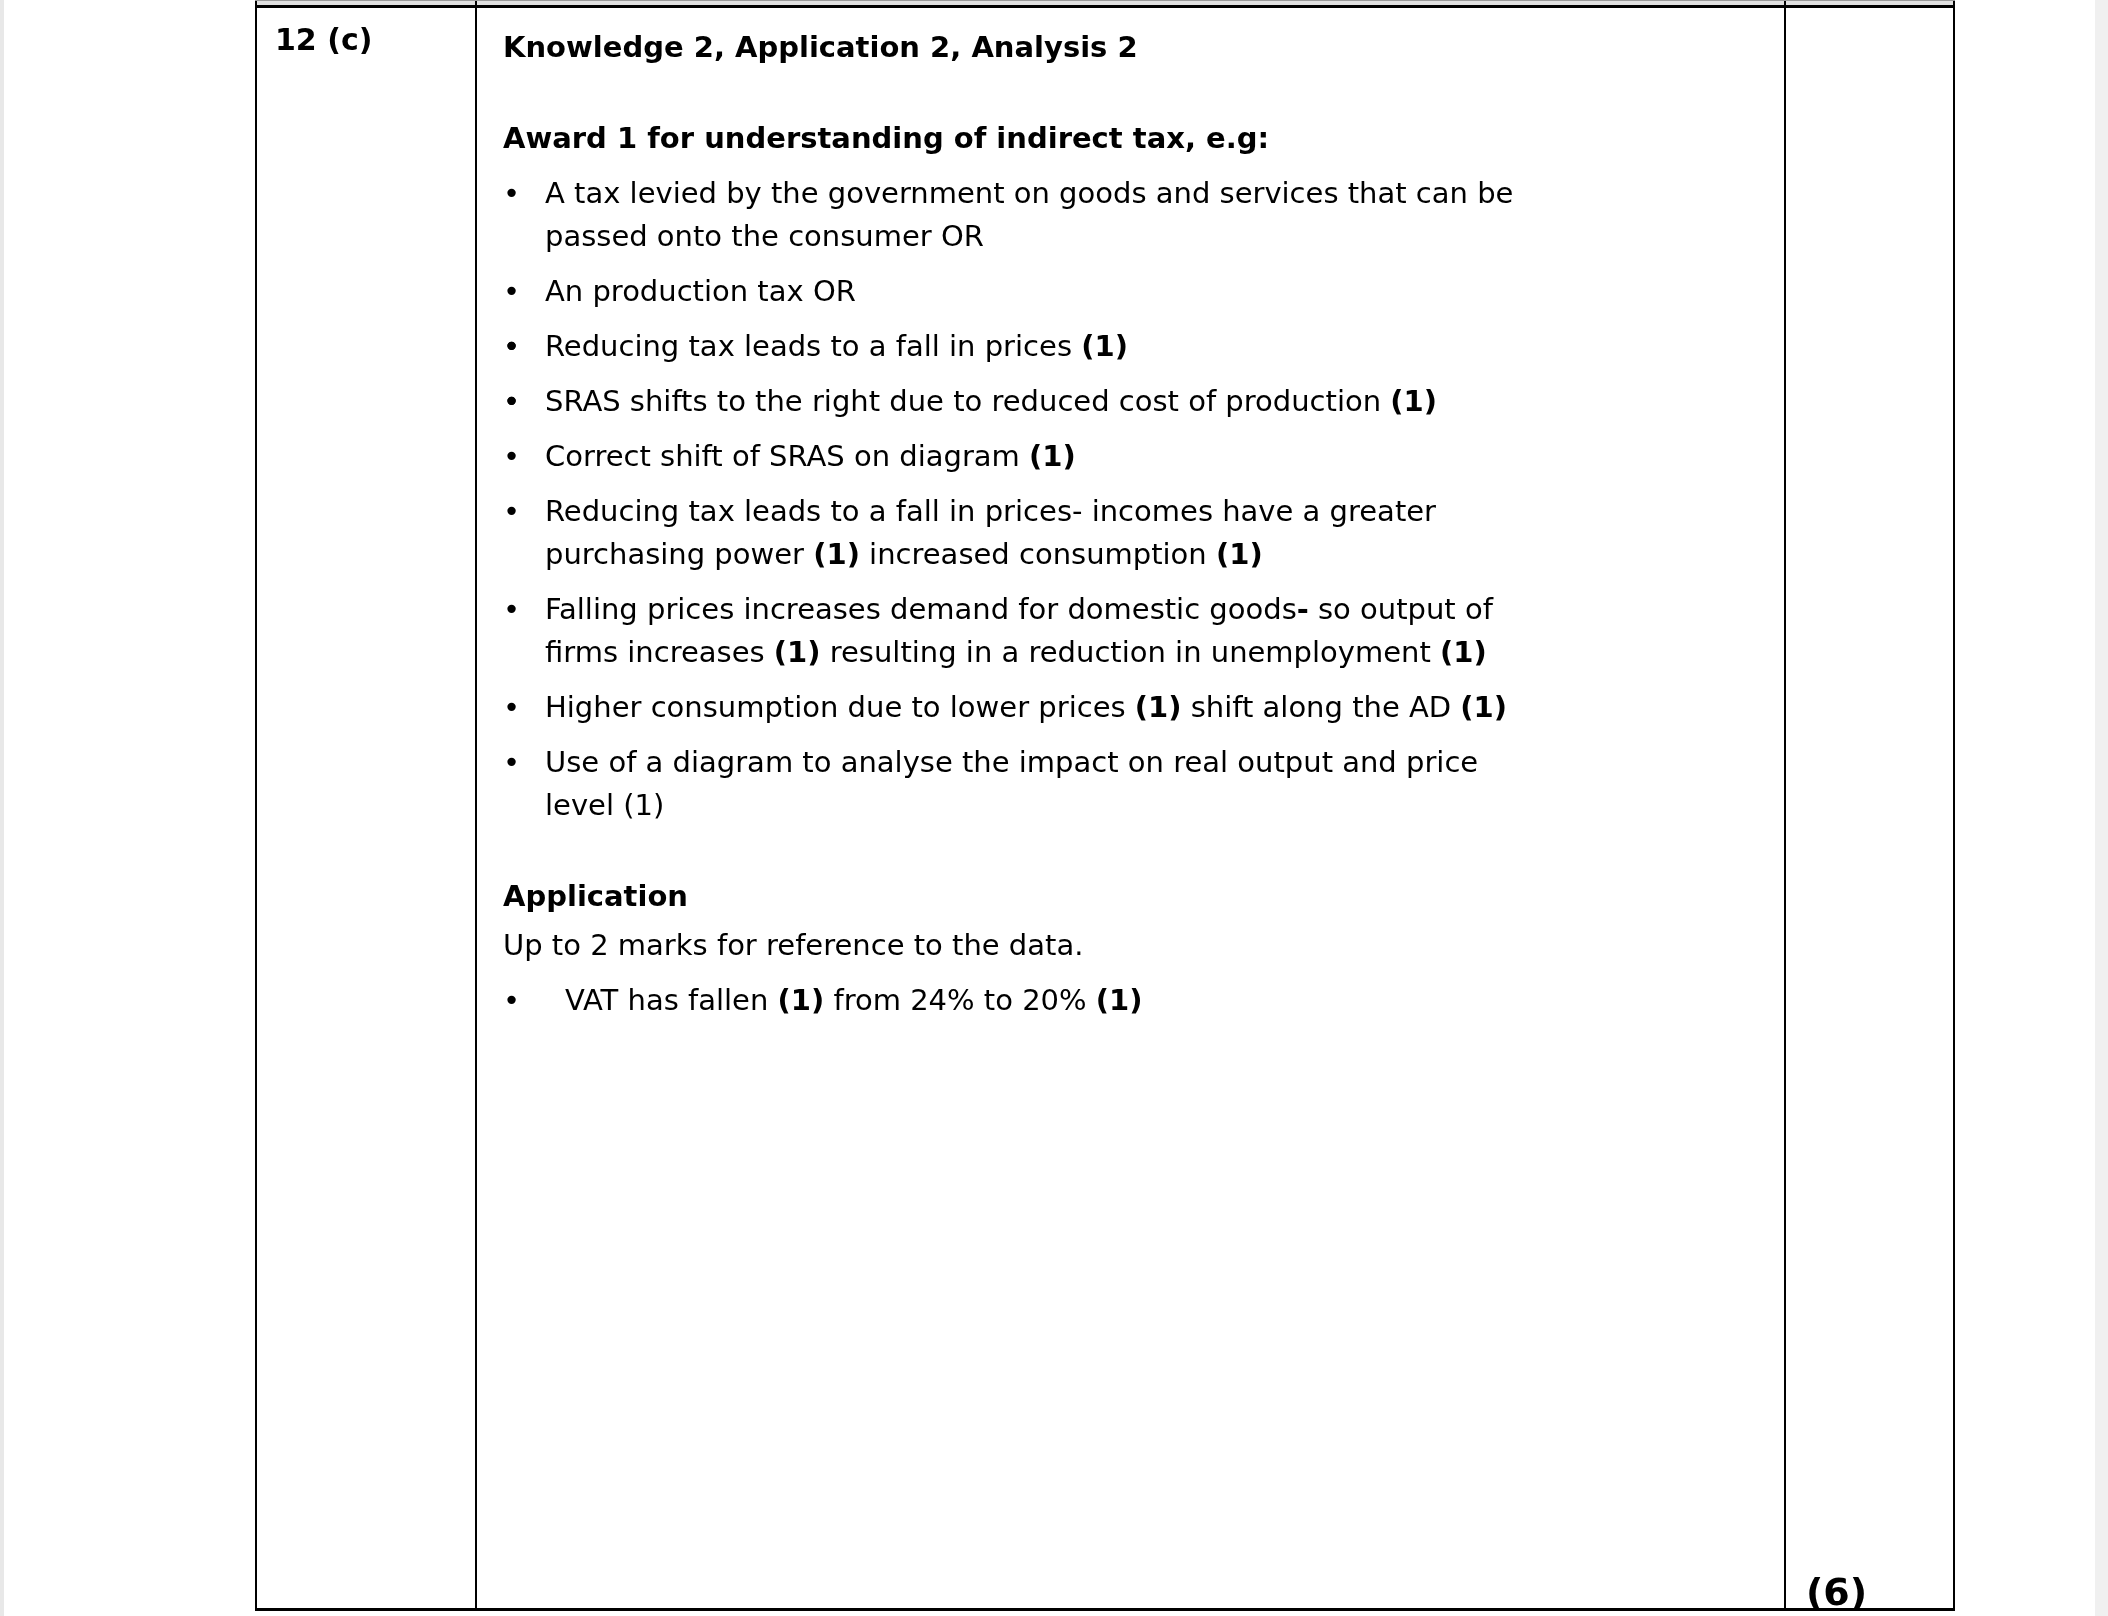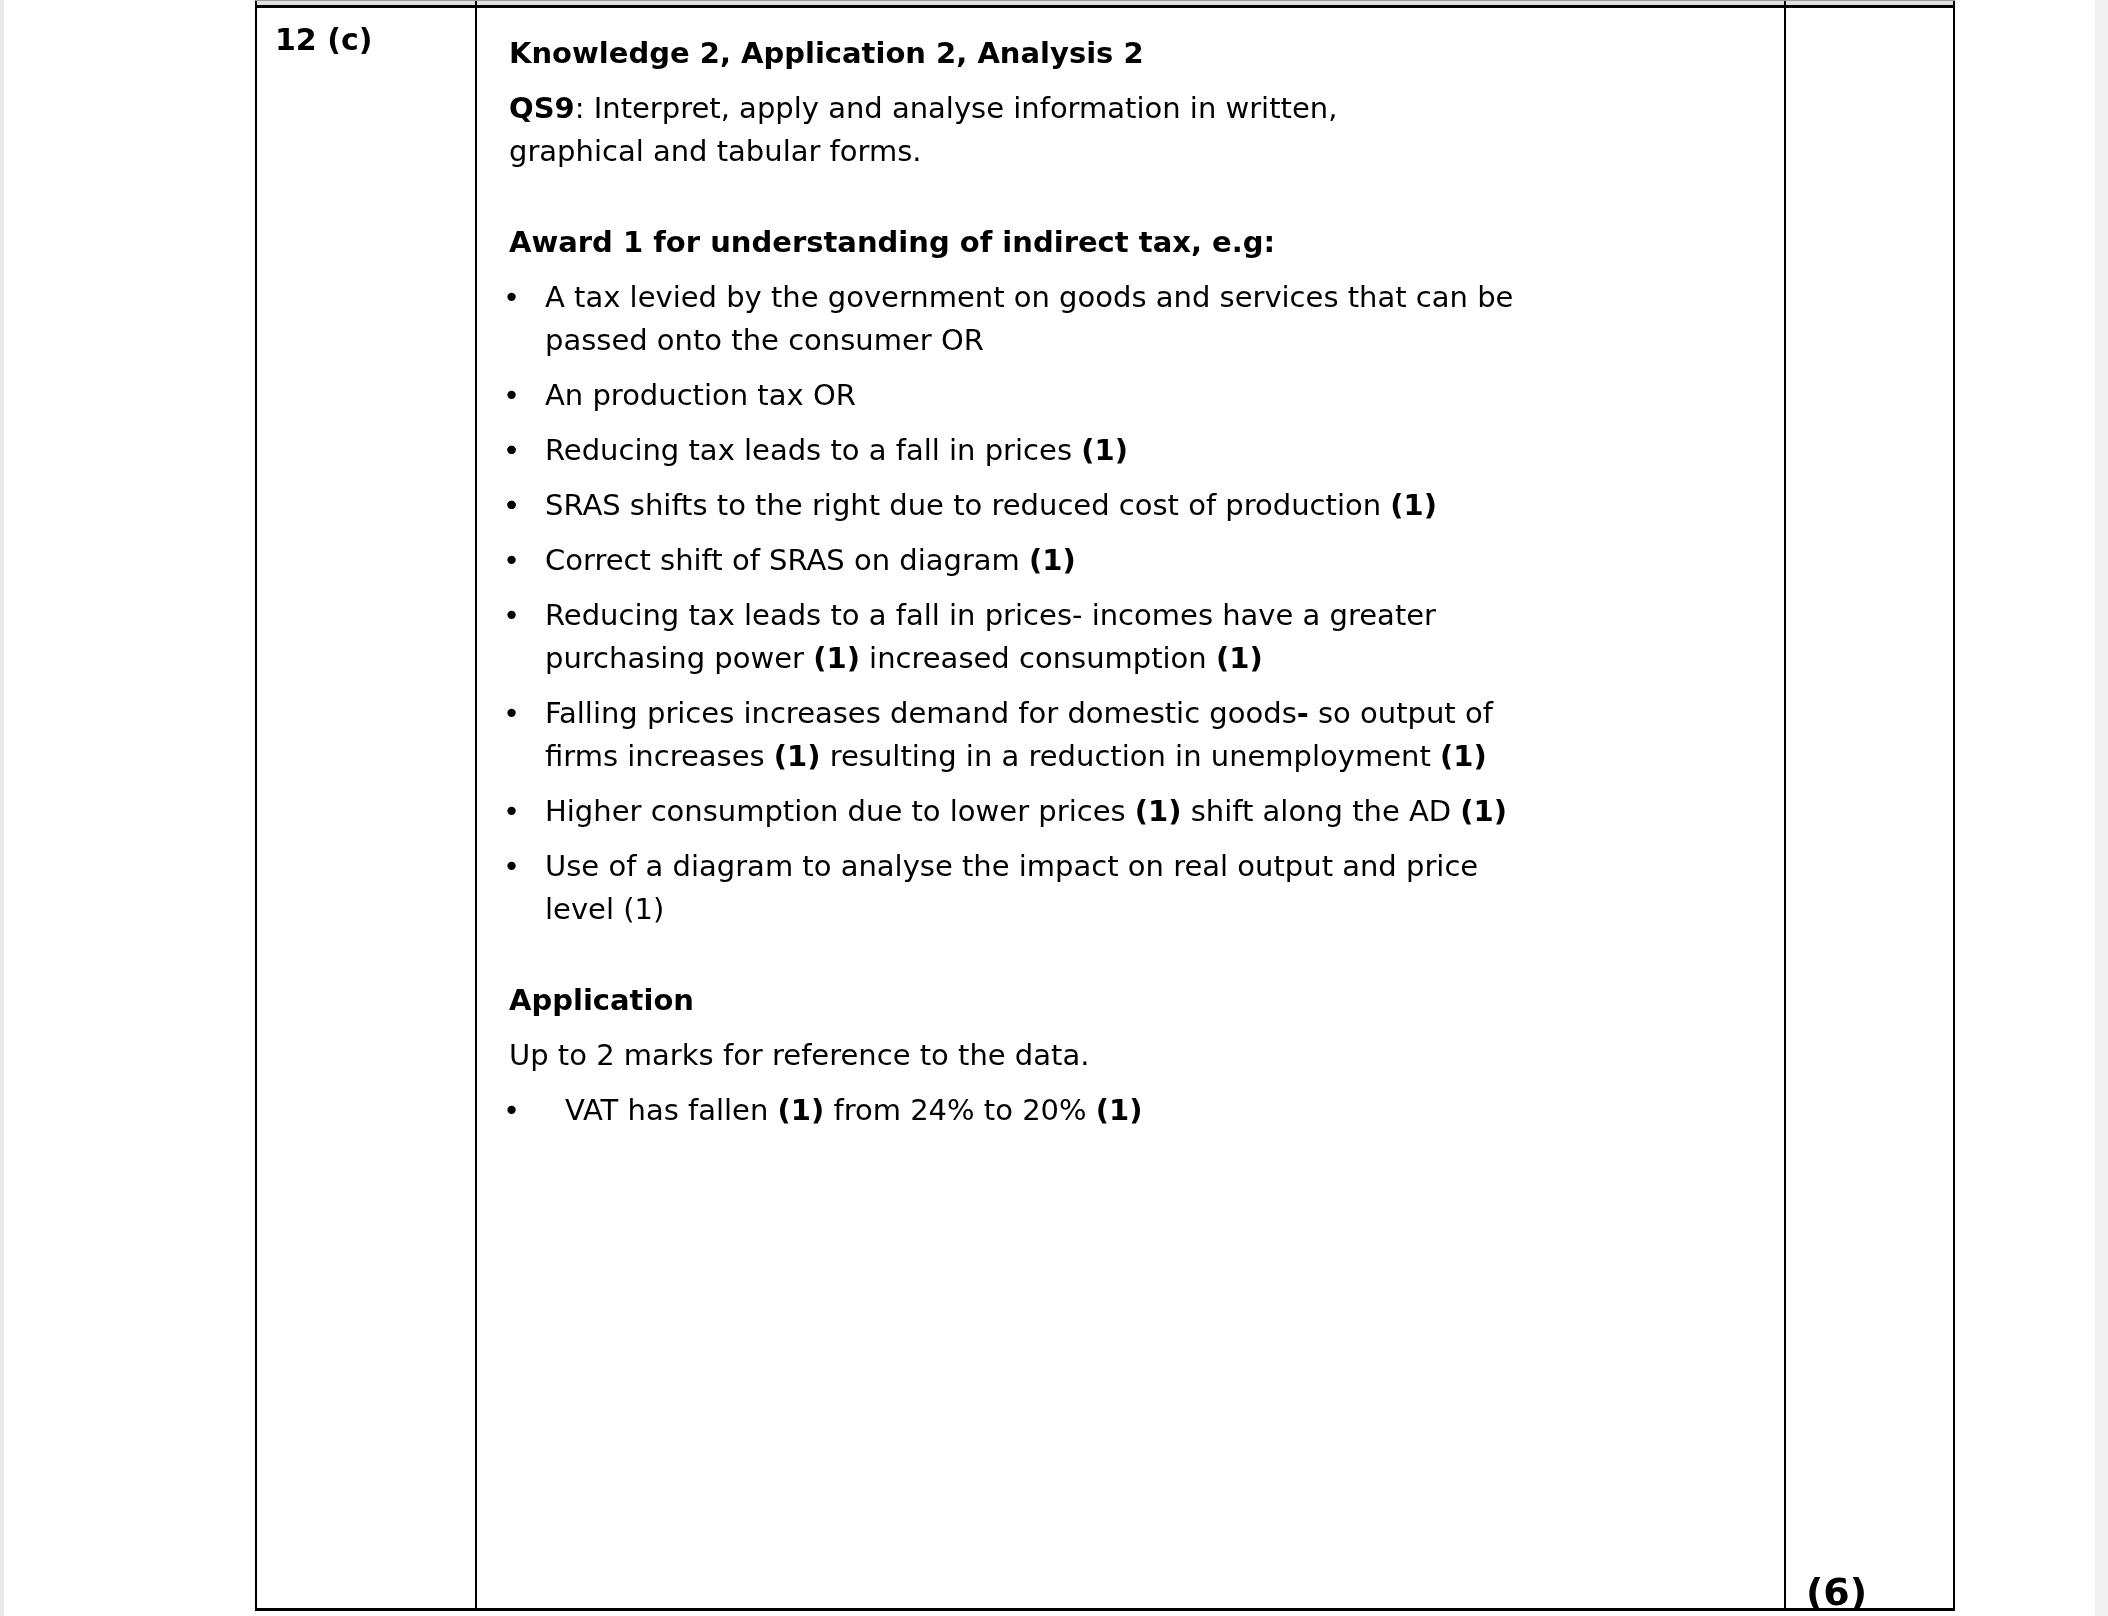--- a/index.html
+++ b/index.html
@@ -40,21 +40,21 @@
     padding: 14px 0 0 18px;
     font-weight: bold;
     font-size: 30px;
     white-space: pre;
   }
   .content {
     padding: 12px 16px 0 20px;
     font-size: 29px;
     line-height: 43px;
   }
-  .para { margin: 12px; white-space: pre-line; }
+  .para { margin: 6px; white-space: pre-line; }
   .gap-before { margin-top: 48px; }
   .b, .hd { font-weight: bold; }
 
   ul.bullets { list-style: none; margin: 0; padding: 0; }
   ul.bullets li {
     position: relative;
     margin-top: 12px;
     padding-left: 48px;
     white-space: pre-line;
   }
@@ -85,22 +85,20 @@
     </div>
 
     <div class="row main">
       <div class="cell c1">
         <div class="qnum">12 (c)</div>
       </div>
 
       <div class="cell c2">
         <div class="content" id="content-root">
             <p class="para"><span class="b">Knowledge 2, Application 2, Analysis 2</span></p>
-            <p class="para"><span class="b">QS9</span><span>: Interpret, apply and analyse information in written,
-graphical and tabular forms.</span></p>
             <p class="para gap-before hd"><span class="b">Award 1 for understanding of indirect tax, e.g:</span></p>
             <ul class="bullets">
               <li><span class="bullet">•</span><span><span>A tax levied by the government on goods and services that can be
 passed onto the consumer OR</span></span></li>
               <li><span class="bullet">•</span><span><span>An production tax OR</span></span></li>
               <li><span class="bullet">•</span></li>
             </ul>
             <ul class="bullets">
               <li><span class="bullet">•</span><span><span>Reducing tax leads to a fall in prices </span><span class="b">(1)</span></span></li>
               <li><span class="bullet">•</span></li>

